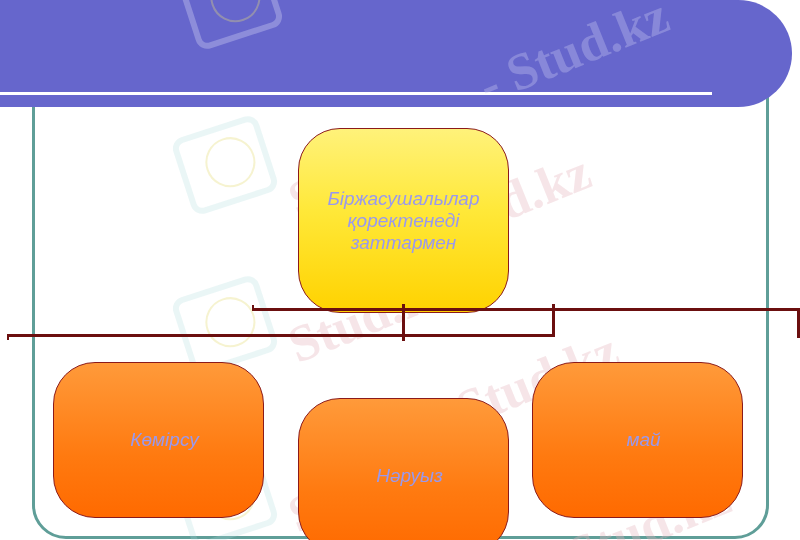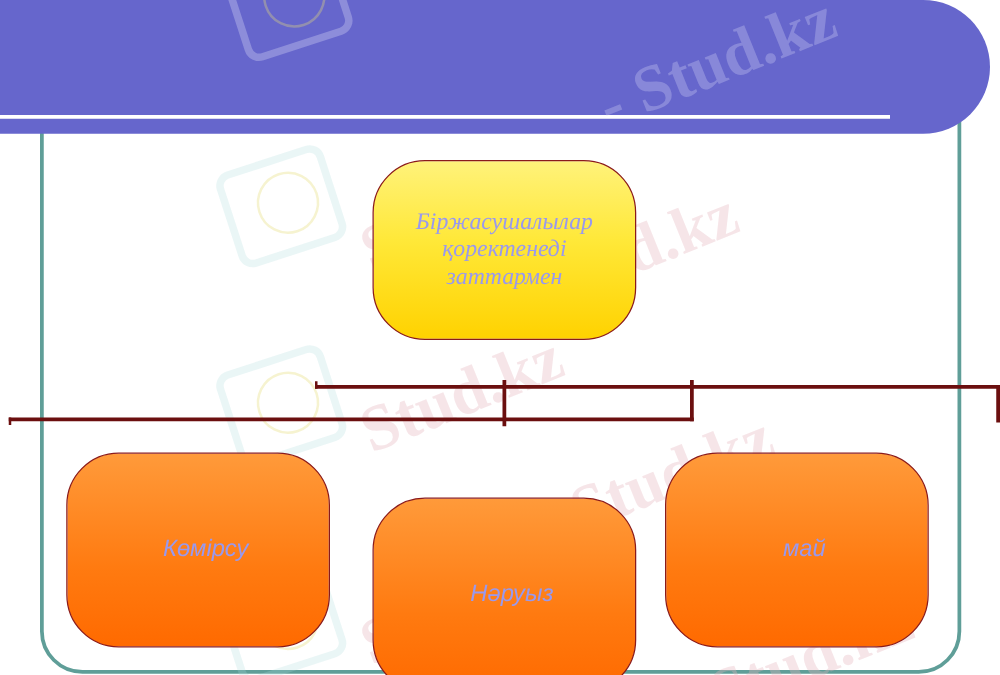--- a/index.html
+++ b/index.html
@@ -20,24 +20,23 @@
       position: absolute; left: 0; top: 92px; width: 712px; height: 3px;
       background: #ffffff;
     }
     .node {
       position: absolute; box-sizing: border-box;
       border: 1px solid #8b1a1a; border-radius: 42px;
       display: flex; align-items: center; justify-content: center; text-align: center;
       color: #9999ee; font-style: italic; font-size: 19px; line-height: 22px; padding-left: 12px;
     }
     .node-root {
-      left: 298px; top: 128px; width: 211px; height: 144px;
+      left: 298px; top: 128px; width: 211px; height: 185px;
       background: linear-gradient(to bottom, #fff27a 0%, #ffe838 45%, #ffd200 100%);
       padding: 0 4px;
-      font-family: Liberation Serif, serif;
     }
     .node-child {
       top: 362px; width: 211px; height: 156px;
       background: linear-gradient(to bottom, #ff9a3a 0%, #ff7a10 60%, #ff6a00 100%);
     }
     .wire { position: absolute; background: #6b0f0f; }
     .watermark {
       position: absolute; color: rgba(230, 180, 190, 0.35);
       font-family: "Liberation Serif", serif; font-weight: bold; font-size: 52px;
       transform: rotate(-22deg); transform-origin: left top; white-space: nowrap;

